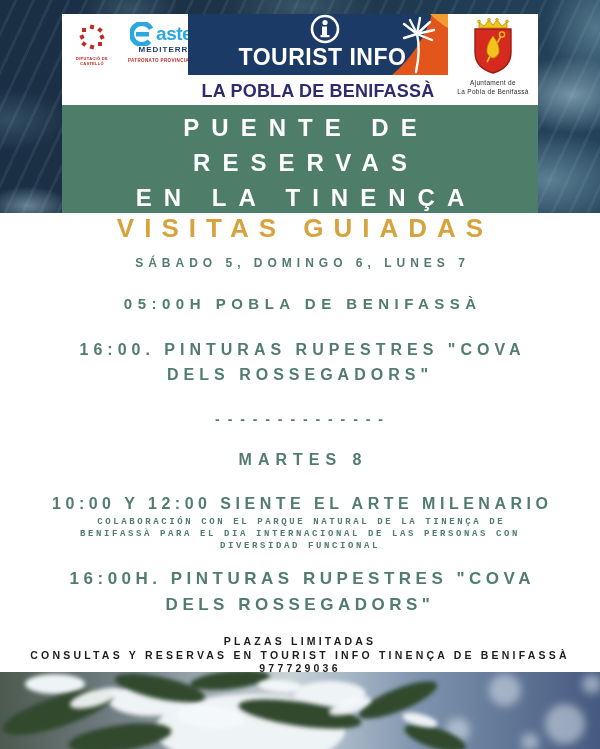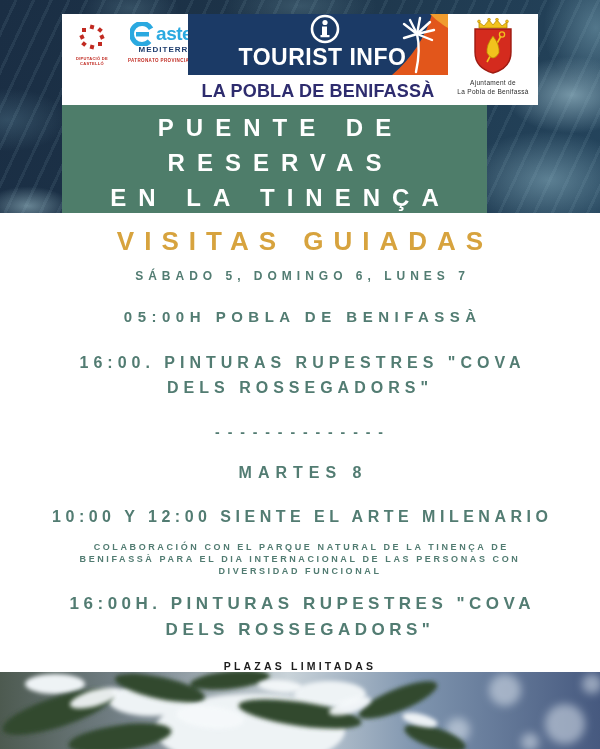--- a/index.html
+++ b/index.html
@@ -49,36 +49,36 @@
     position:absolute; left:126px; top:63px; width:260px; height:28px;
     display:flex; align-items:center; justify-content:center;
     color:#2e2c6e; font-weight:bold; font-size:18px; letter-spacing:.2px;
   }
   .aj-box { position:absolute; left:386px; top:0; width:90px; height:91px; text-align:center; }
   .aj-box svg { margin-top:4px; }
   .aj-line { font-size:6.5px; color:#2b2b2b; line-height:9px; letter-spacing:.3px; }
 
   
   .green-banner {
-    position:absolute; left:62px; top:105px; width:425px; height:108px;
+    position:absolute; left:62px; top:105px; width:476px; height:108px;
     background:#4e7d6a; color:#ffffff; text-align:center;
     font-weight:bold; font-size:24px; letter-spacing:12px; line-height:35px;
     padding-top:5px; text-indent:12px;
   }
 
   
   .body { position:absolute; left:0; top:213px; width:600px; text-align:center; color:#527c72; font-weight:bold; }
-  .v-title   { color:#d7a33e; font-size:26px; letter-spacing:10px; margin-top:13px; text-indent:10px; }
+  .v-title   { color:#d7a33e; font-size:26px; letter-spacing:10px; text-indent:10px; }
   .days1     { font-size:12px; letter-spacing:5px; margin-top:12px; text-indent:5px; }
   .event1    { font-size:15px; letter-spacing:5.5px; margin-top:25px; text-indent:5.5px; }
   .event2    { font-size:16px; letter-spacing:5px; line-height:25px; margin:25px auto 0; max-width:520px; text-indent:5px; }
   .divider   { font-size:14px; letter-spacing:2px; margin-top:24px; }
   .days2     { font-size:16px; letter-spacing:6px; margin-top:24px; text-indent:6px; }
   .event3    { font-size:16px; letter-spacing:4.5px; margin-top:26px; text-indent:4.5px; }
-  .note      { font-size:9px; letter-spacing:2.6px; line-height:12px; margin:15px auto 0; max-width:470px; text-indent:2.6px; }
+  .note      { font-size:9px; letter-spacing:2.6px; line-height:12px; margin:3px auto 0; max-width:470px; text-indent:2.6px;font-family:Liberation Mono, monospace; }
   .event4    { font-size:17px; letter-spacing:4.5px; line-height:26px; margin:14px auto 0; max-width:540px; text-indent:4.5px; }
   .footer    { color:#1d1d1d; margin-top:17px; font-size:10.5px; letter-spacing:3.2px; line-height:13.5px; }
   .footer div { margin:0 auto; max-width:560px; }
 
   
   .bottom-photo { position:absolute; left:0; bottom:0; width:600px; height:77px; }
 </style>
 </head>
 <body>
 

